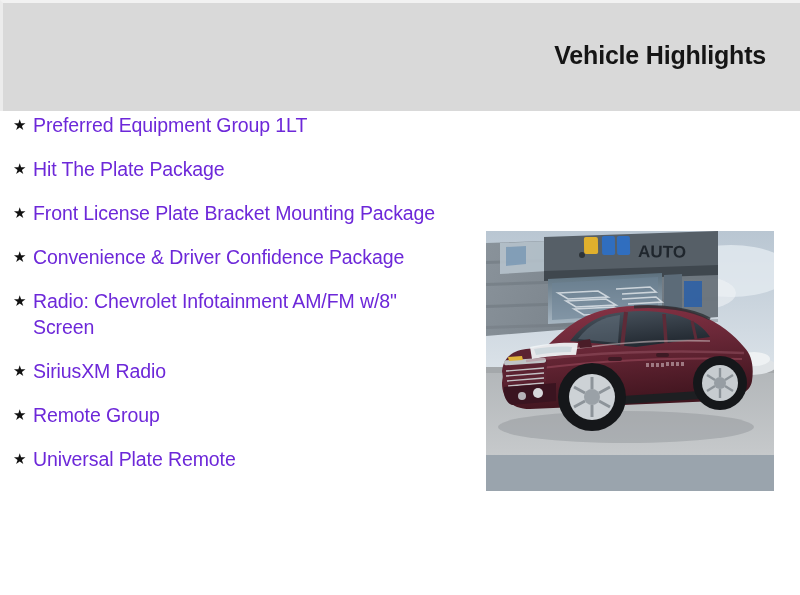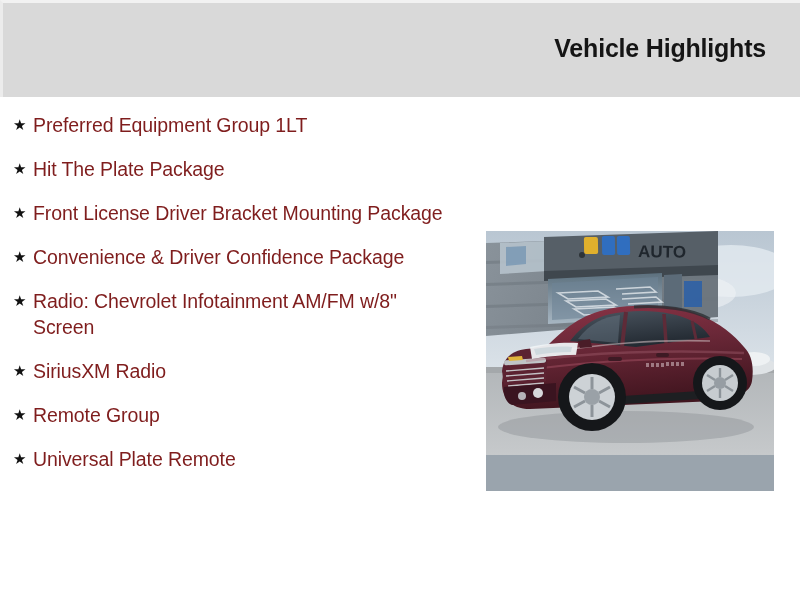--- a/index.html
+++ b/index.html
@@ -14,21 +14,21 @@
     overflow: hidden;
     position: relative;
   }
 
   
   .header-band {
     position: absolute;
     left: 0;
     top: 0;
     width: 800px;
-    height: 97px;
+    height: 111px;
     background: #d9d9d9;
     border-top: 3px solid #f2f2f2;
     border-left: 3px solid #ececec;
     box-sizing: border-box;
     display: flex;
     align-items: center;
     justify-content: flex-end;
   }
   .header-title {
     font-size: 25px;
@@ -60,21 +60,21 @@
     font-size: 15px;
     line-height: 26px;
     color: #111111;
     width: 20px;
     text-align: left;
   }
   .highlight-text {
     flex: 1 1 auto;
     font-size: 19.5px;
     line-height: 26px;
-    color: #7f1d1d;
+    color: #6d28d9;
     letter-spacing: -0.1px;
   }
 
   
   .vehicle-photo {
     position: absolute;
     left: 486px;
     top: 231px;
     width: 288px;
     height: 260px;
@@ -101,21 +101,21 @@
     <span class="highlight-text">Preferred Equipment Group 1LT</span>
   </div>
 
   <div class="highlight-item">
     <span class="bullet-star">★</span>
     <span class="highlight-text">Hit The Plate Package</span>
   </div>
 
   <div class="highlight-item">
     <span class="bullet-star">★</span>
-    <span class="highlight-text">Front License Driver Bracket Mounting Package</span>
+    <span class="highlight-text">Front License Plate Bracket Mounting Package</span>
   </div>
 
   <div class="highlight-item">
     <span class="bullet-star">★</span>
     <span class="highlight-text">Convenience &amp; Driver Confidence Package</span>
   </div>
 
   <div class="highlight-item">
     <span class="bullet-star">★</span>
     <span class="highlight-text">Radio: Chevrolet Infotainment AM/FM w/8" Screen</span>

